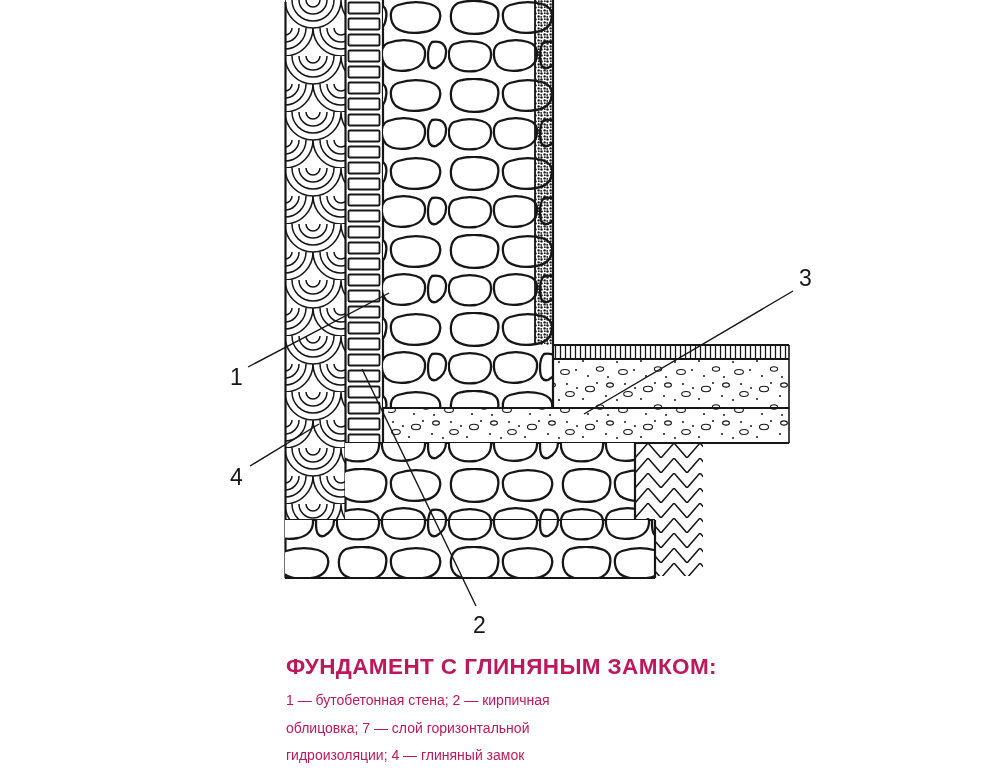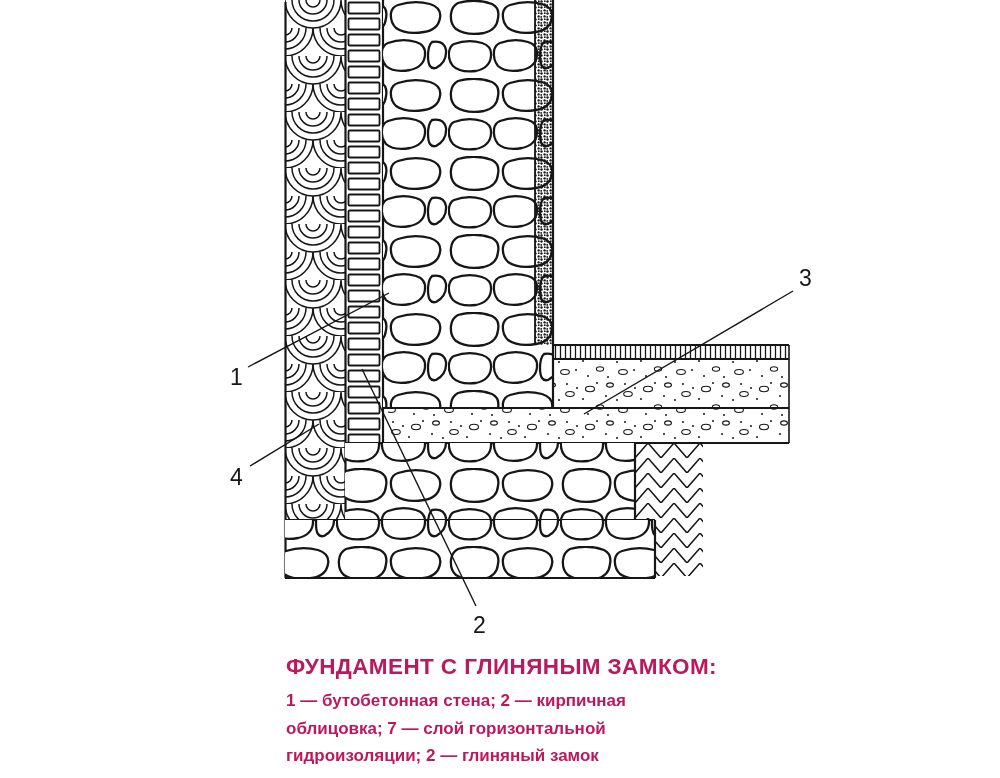--- a/index.html
+++ b/index.html
@@ -2,21 +2,21 @@
 <html><head>
 <meta charset="utf-8">
 <style>
   html,body{margin:0;padding:0;background:#ffffff;}
   .stage{position:relative;width:1000px;height:778px;background:#ffffff;overflow:hidden;
          font-family:"Liberation Sans", sans-serif;color:#161616;}
   .stage svg{position:absolute;left:0;top:0;}
   .callout-num{font-family:"Liberation Sans", sans-serif;font-size:23px;fill:#161616;}
   .caption{position:absolute;left:286px;top:654px;width:560px;color:#be185d;}
   .cap-title{font-size:22.5px;font-weight:600;letter-spacing:0.4px;margin-bottom:7px;}
-  .cap-line{font-size:17px;line-height:27.5px;font-weight:700;}
+  .cap-line{font-size:14px;line-height:27.5px;font-weight:400;}
 </style>
 </head>
 <body>
 
 <div class="stage">
   <svg width="1000" height="778" viewBox="0 0 1000 778">
     <defs>
 
       <pattern id="bricks" x="345" y="0" width="38" height="16" patternUnits="userSpaceOnUse">
         <rect x="3.5" y="2.5" width="31" height="11" rx="1" fill="#ffffff" stroke="#161616" stroke-width="1.8"></rect>
@@ -127,15 +127,15 @@
     <text class="callout-num" x="230" y="385">1</text>
     <text class="callout-num" x="473" y="633">2</text>
     <text class="callout-num" x="799" y="286">3</text>
     <text class="callout-num" x="230" y="485">4</text>
   </svg>
 
   <div class="caption">
     <div class="cap-title">ФУНДАМЕНТ С ГЛИНЯНЫМ ЗАМКОМ:</div>
     <div class="cap-line">1 — бутобетонная стена; 2 — кирпичная</div>
     <div class="cap-line">облицовка; 7 — слой горизонтальной</div>
-    <div class="cap-line">гидроизоляции; 2 — глиняный замок</div>
+    <div class="cap-line">гидроизоляции; 4 — глиняный замок</div>
   </div>
 </div>
 
 </body></html>

